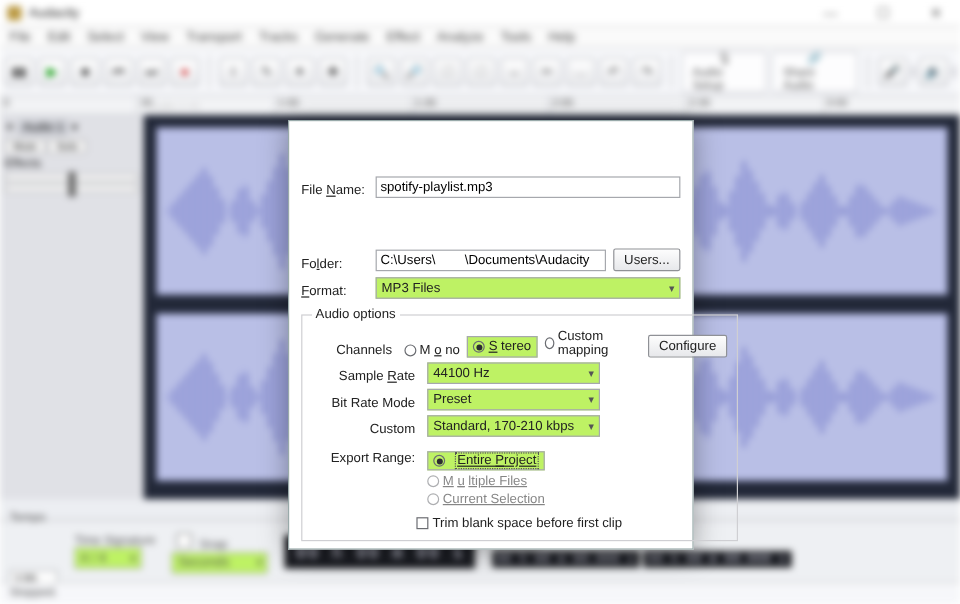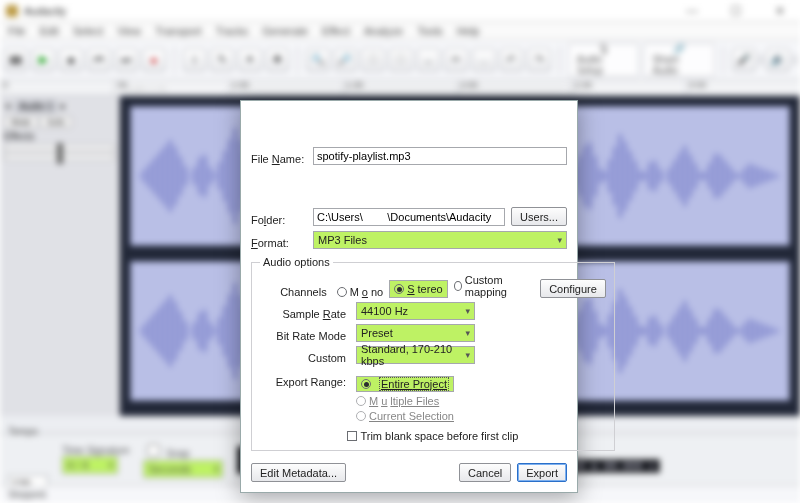--- a/index.html
+++ b/index.html
@@ -64,21 +64,21 @@
   .btn.primary { border:1px solid #2a6fc9; box-shadow:0 0 0 1px #7db0ef inset; }
   fieldset.grp { border:1px solid #cfcfd3; margin:2px 0 0 0; padding:6px 8px 8px 8px;}
   fieldset.grp legend { font-size:11px; padding:0 3px;}
   .radio, .check { display:inline-flex; align-items:center; gap:3px; font-size:11px;}
   .radio .dot { width:10px; height:10px; border:1px solid #6b6d72; border-radius:50%; display:inline-flex; align-items:center; justify-content:center;}
   .radio.sel .dot::after { content:""; width:5px; height:5px; background:#2b2c30; border-radius:50%;}
   .check .box { width:10px; height:10px; border:1px solid #6b6d72; background:#fff;}
   .mfooter { display:flex; align-items:center; padding:6px 10px 10px 10px; gap:6px;}
   .mfooter .spacer { flex:1; }
   .under { text-decoration: underline; text-decoration-thickness:1px; }
-  .small-sel { width:119px; flex:none; }
+  .small-sel { width:144px; flex:none; }
   .rangecol { display:flex; flex-direction:column; gap:3px;text-decoration:underline; }
 </style>
 </head>
 <body>
 
 <div class="bg">
   <div class="titlebar">
     <div class="icon"></div>
     <div class="title">Audacity</div>
     <div class="winbtns">
@@ -267,19 +267,13 @@
       </div>
 
       <div class="row" style="margin-top:8px; justify-content:center;">
         <span class="check">
             <span class="box"></span>
             <span>Trim blank space before first clip</span>
           </span>
       </div>
     </fieldset>
   </div>
-  <div class="mfooter">
-    <div class="btn">Edit Metadata...</div>
-    <div class="spacer"></div>
-    <div class="btn">Cancel</div>
-    <div class="btn primary">Export</div>
-  </div>
 </div>
 
 </body></html>

